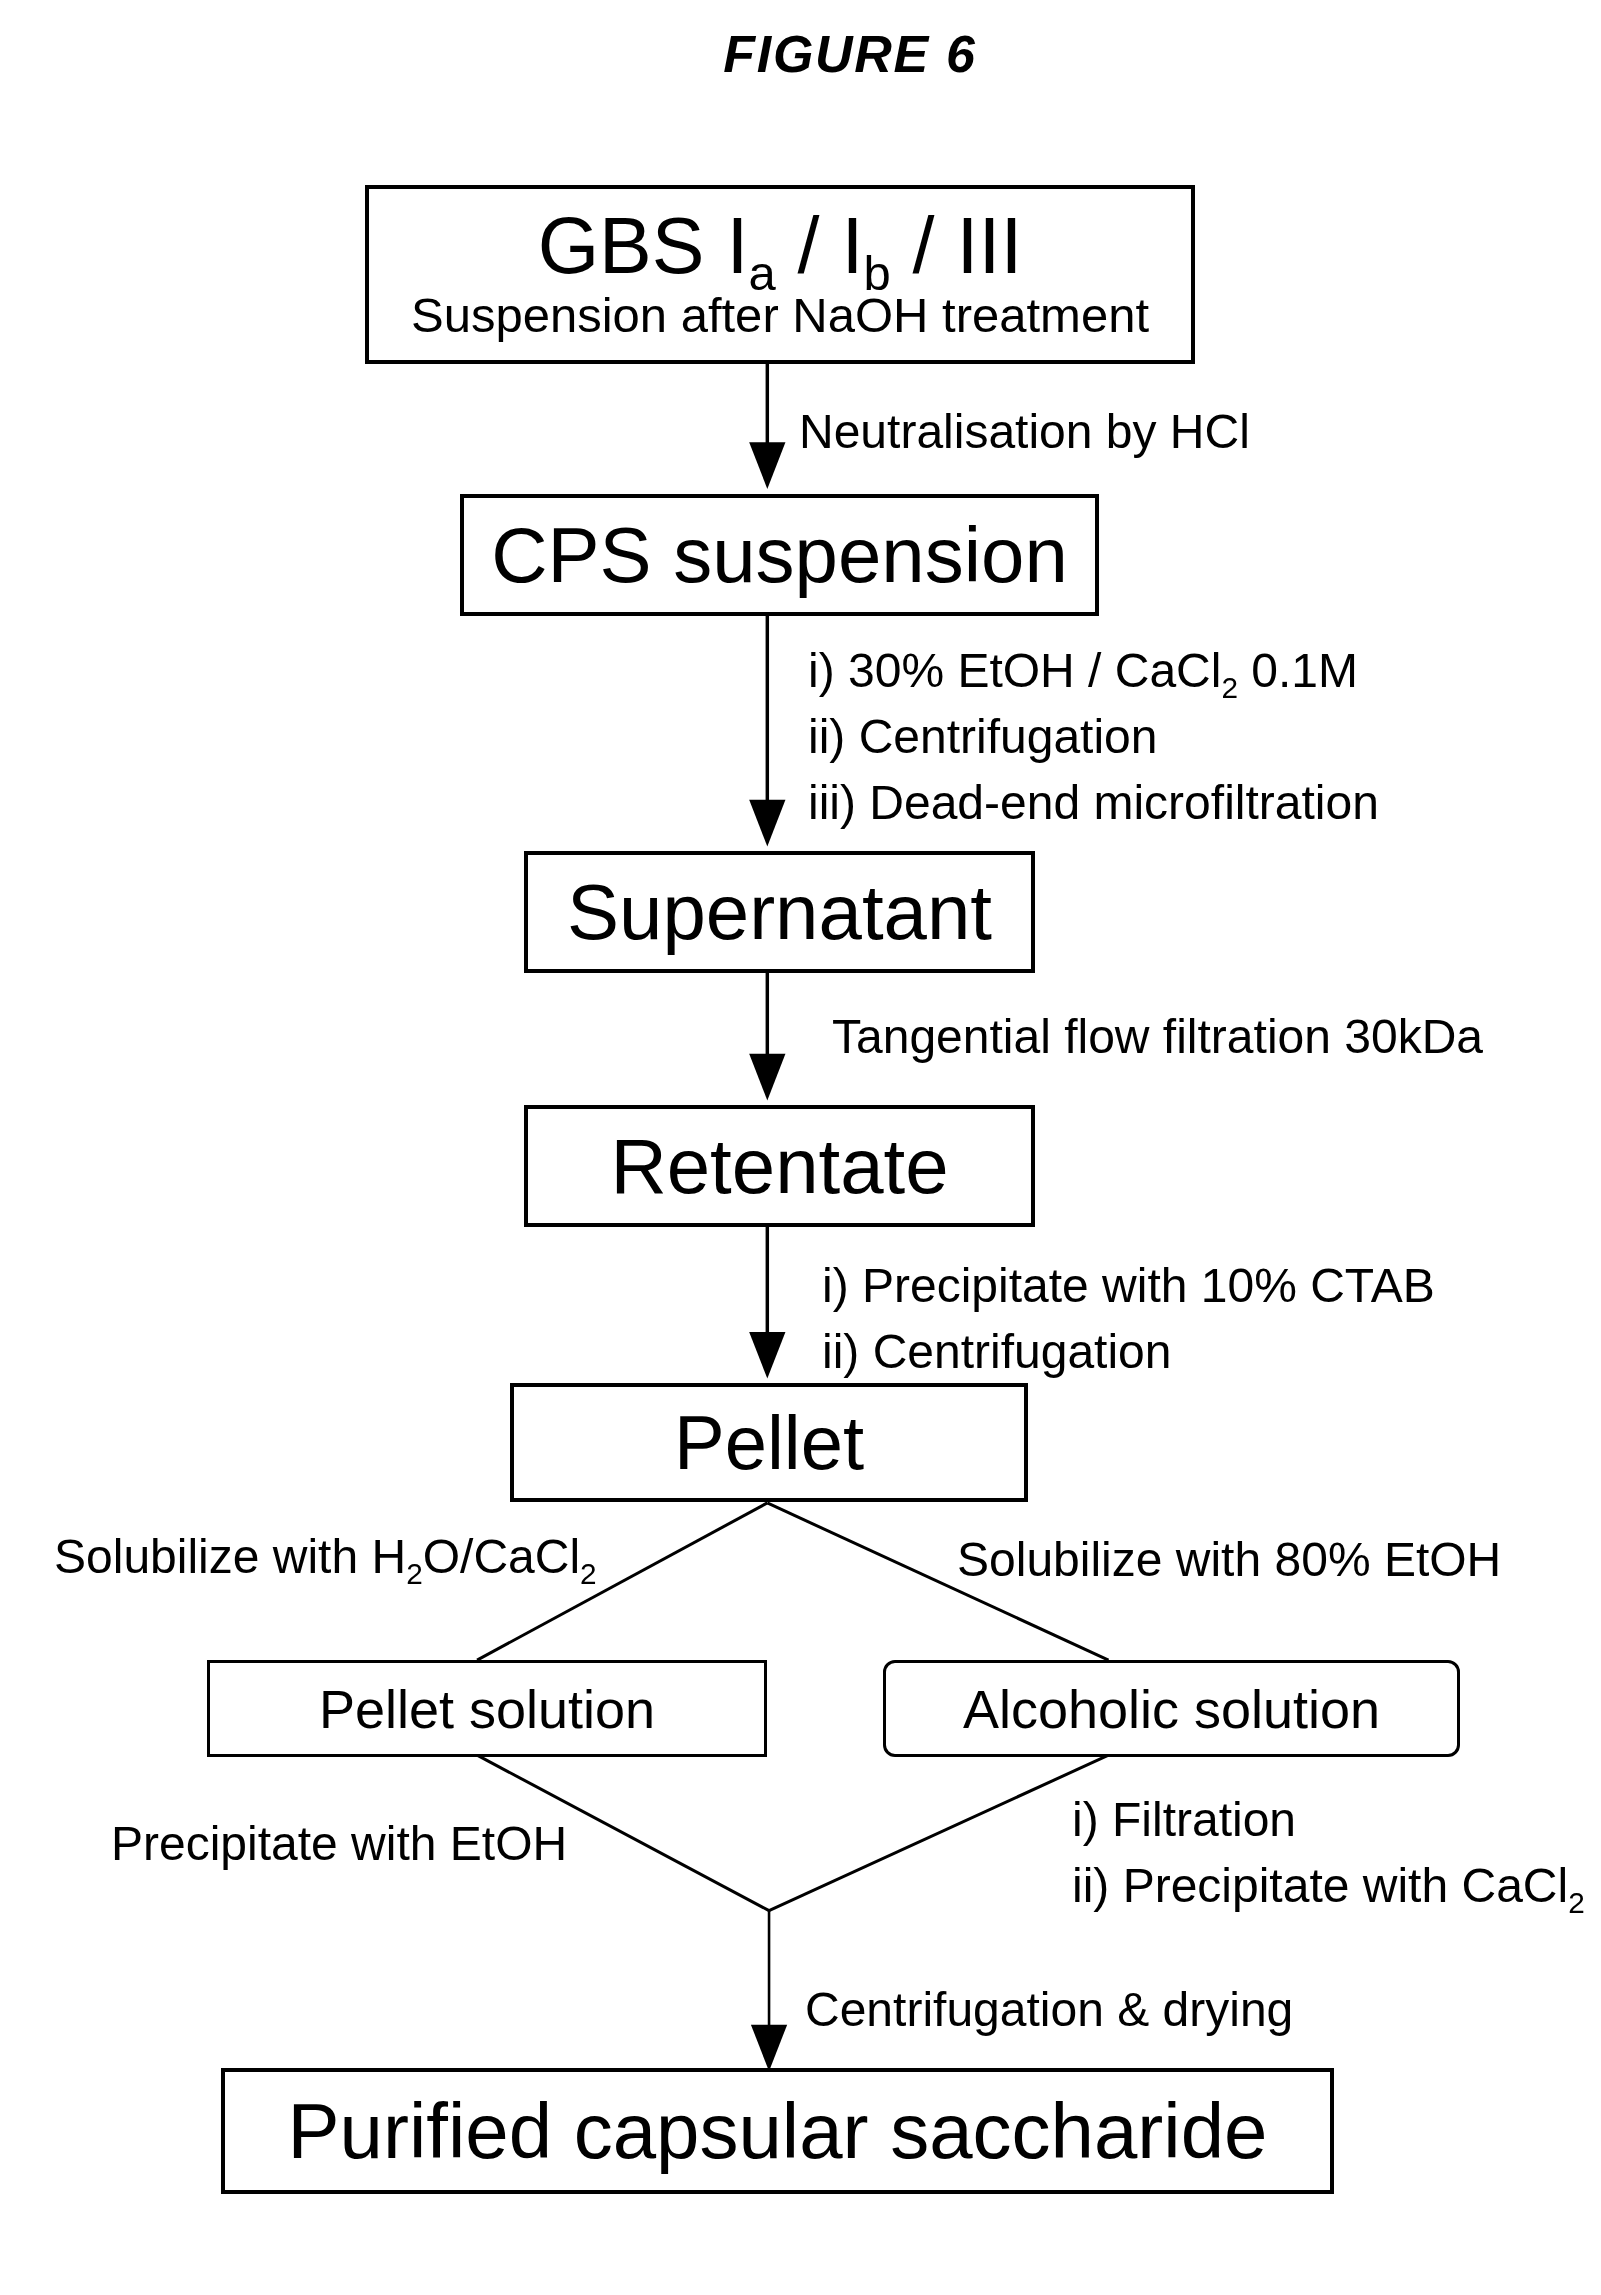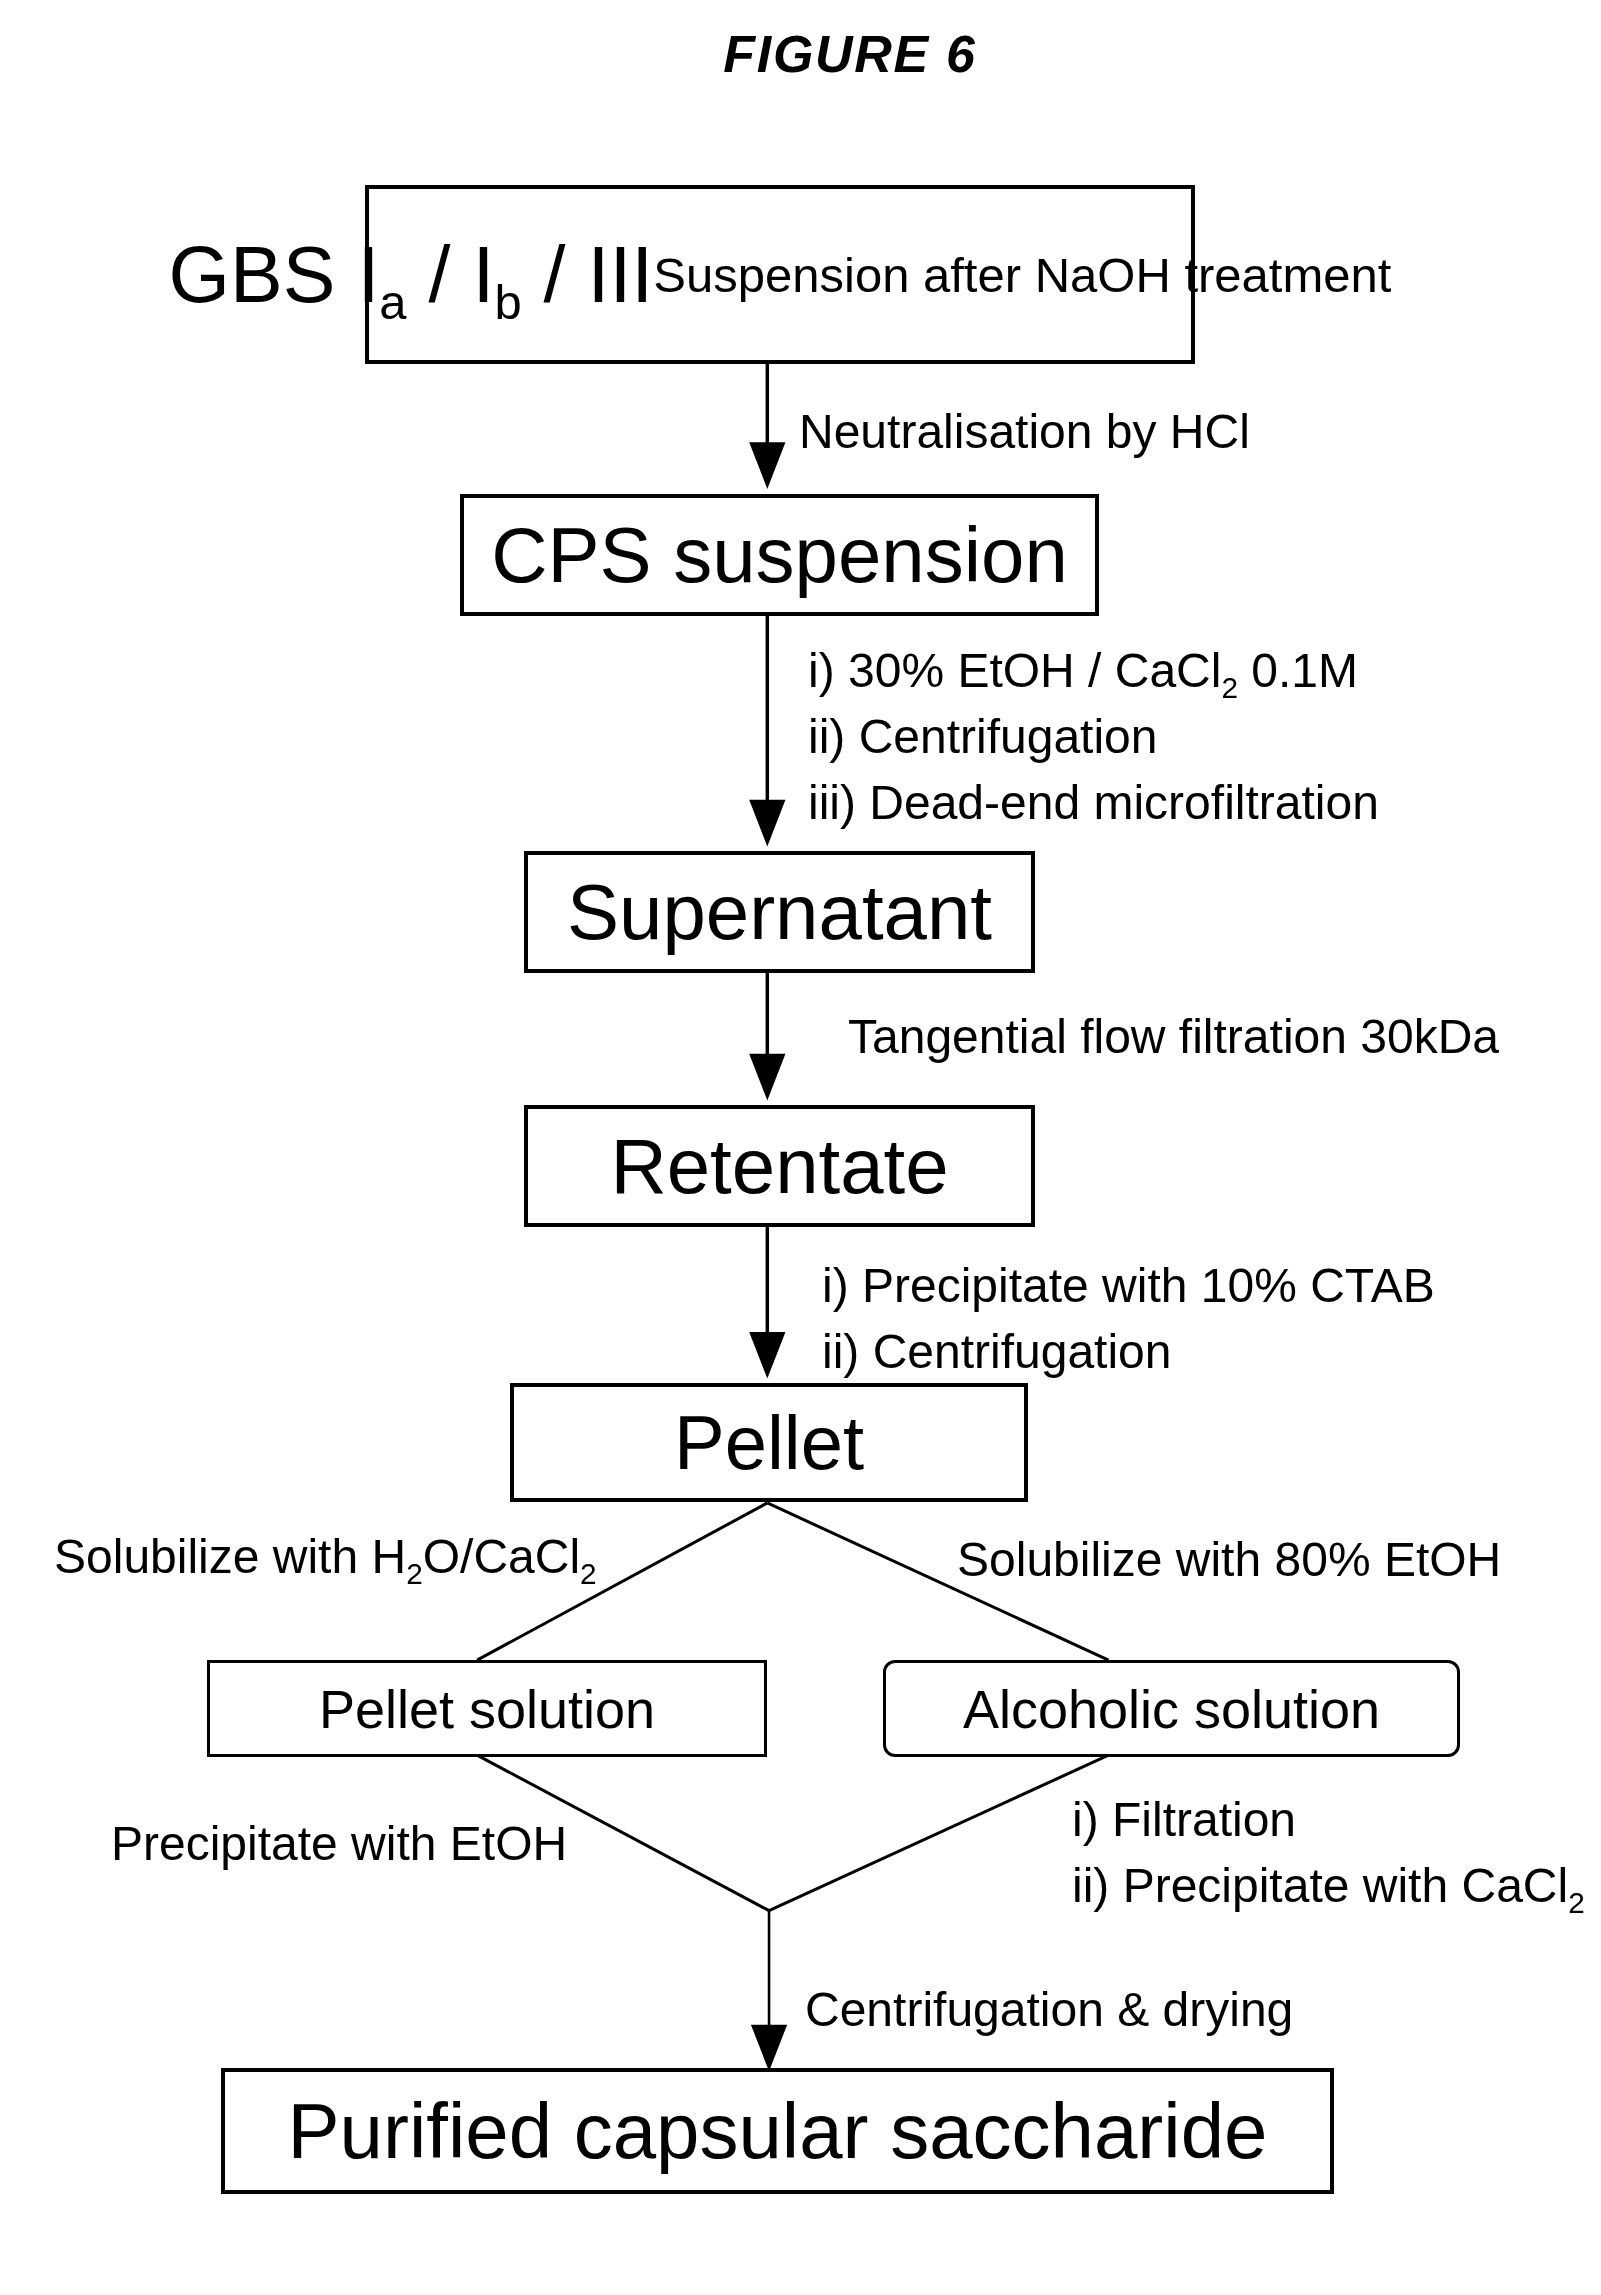--- a/index.html
+++ b/index.html
@@ -33,21 +33,21 @@
     font-style: italic;
     letter-spacing: 1.7px;
     white-space: nowrap;
   }
   .box {
     position: absolute;
     box-sizing: border-box;
     border: 4.3px solid #000;
     background: #ffffff;
     display: flex;
-    flex-direction: row;
+    flex-direction: column;
     align-items: center;
     justify-content: center;
     text-align: center;
     white-space: nowrap;
   }
   .box.thin { border-width: 3.5px; }
   .box-gbs      { left: 365px;  top: 185px;  width: 830px;  height: 179px; }
   .box-cps      { left: 460px;  top: 494px;  width: 639px;  height: 122px; font-size: 78px; }
   .box-sup      { left: 524px;  top: 851px;  width: 511px;  height: 122px; font-size: 78px; }
   .box-ret      { left: 524px;  top: 1105px; width: 511px;  height: 122px; font-size: 78px; }
@@ -62,21 +62,21 @@
     line-height: 0;
   }
   .lbl {
     position: absolute;
     font-size: 48px;
     line-height: 66px;
     white-space: nowrap;
   }
   .lbl-neutralisation { left: 799px;  top: 399px; }
   .lbl-cps-steps      { left: 808px;  top: 638px; }
-  .lbl-tff            { left: 832px;  top: 1004px; margin-left: 16px; }
+  .lbl-tff            { left: 832px;  top: 1004px; }
   .lbl-ret-steps      { left: 822px;  top: 1253px; }
   .lbl-sol-water      { left: 54px;   top: 1524px; }
   .lbl-sol-etoh       { left: 957px; top: 1527px; }
   .lbl-prec-etoh      { left: 111px;  top: 1811px; }
   .lbl-alc-steps      { left: 1041px; top: 1787px; margin-left: 31px; }
   .lbl-cent-dry       { left: 805px;  top: 1977px; }
 </style>
 </head>
 <body>
 

